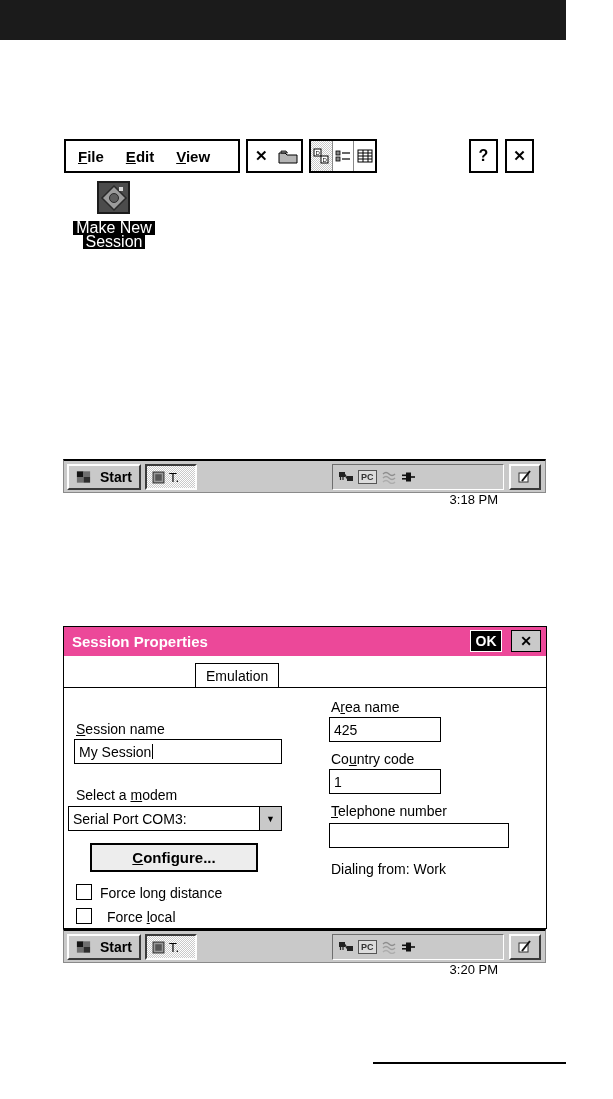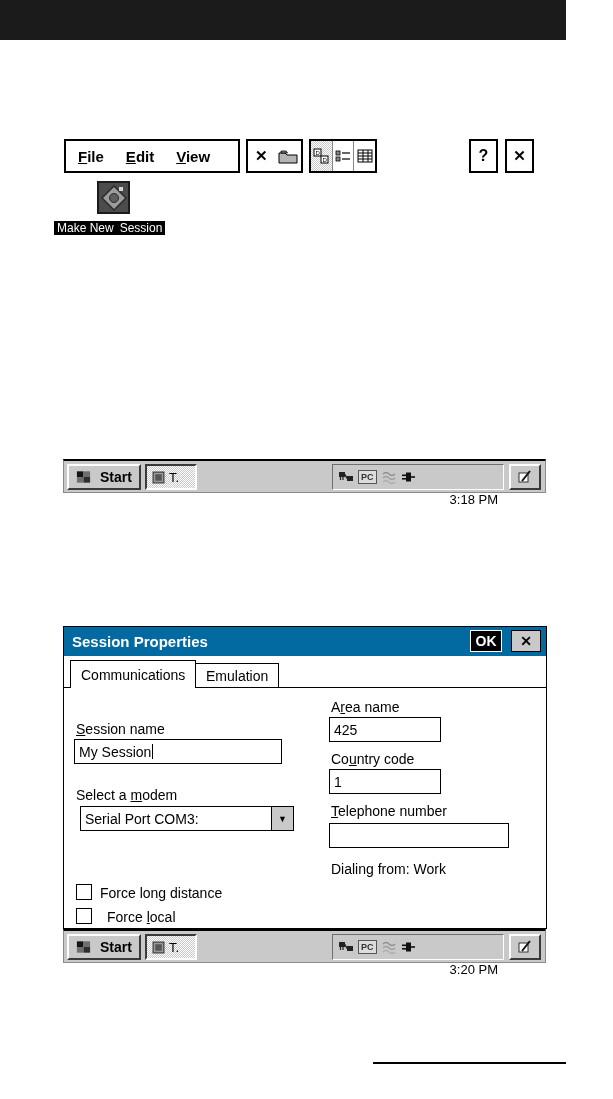--- a/index.html
+++ b/index.html
@@ -13,34 +13,34 @@
   .lbl{font-size:14px;white-space:nowrap;}
   
   .band{background:#1b1b1b;}
   
   .menubar{gap:22px;padding:0 12px;font-weight:bold;font-size:15px;}
   .tbtn{font-weight:bold;font-size:15px;}
   .seg{height:100%;display:flex;align-items:center;justify-content:center;flex:1;}
   .segline{border-left:1px solid #888;}
   .dither{background-image:conic-gradient(#ffffff 25%,#c9c9c9 0 50%,#ffffff 0 75%,#c9c9c9 0);background-size:2px 2px;}
   
-  .iconlabel{display:flex;flex-direction:row;align-items:center;font-size:12px;line-height:14px;color:#fff;}
+  .iconlabel{display:flex;flex-direction:column;align-items:center;font-size:16px;line-height:14px;color:#fff;}
   .iconlabel span{background:#000;padding:0 3px;white-space:nowrap;}
   
   .taskbar{background:#c9c9c9;border:1px solid #8a8a8a;border-top:2px solid #000;}
   .raised{border-style:solid;border-width:2px;border-color:#fdfdfd #3a3a3a #3a3a3a #fdfdfd;background:#c9c9c9;}
   .sunk{border-style:solid;border-width:2px;border-color:#3a3a3a #fdfdfd #fdfdfd #3a3a3a;}
   .startbtn{gap:8px;padding:0 6px;font-weight:bold;font-size:14px;}
   .taskbtn{gap:4px;padding:0 5px;font-size:13px;}
   .tray{border-style:solid;border-width:1px;border-color:#6e6e6e #fff #fff #6e6e6e;background:#c9c9c9;gap:4px;padding:0 5px;font-size:13px;}
   .traytime{margin-left:auto;white-space:nowrap;margin-top:44px;}
   .pccard{background:#dcdcdc;border:1px solid #555;font-size:9px;font-weight:bold;line-height:12px;padding:0 2px;color:#333;}
   
   .dlg{border:1px solid #000;background:#fff;}
-  .titlebar{background:#0369a1;color:#fff;font-weight:bold;font-size:15px;padding-left:8px;}
+  .titlebar{background:#ec4899;color:#fff;font-weight:bold;font-size:15px;padding-left:8px;}
   .okbtn{background:#000;color:#fff;border:1px solid #fff;font-weight:bold;font-size:14px;}
   .xbtn{background:#c9c9c9;border:1px solid #000;font-weight:bold;font-size:14px;}
   .tab{background:#fff;border:1px solid #000;border-bottom:none;padding:0 10px;font-size:14px;display:flex;align-items:center;}
   .bodyline{border-top:1px solid #000;}
   .tbx{background:#fff;border:1px solid #000;font-size:14px;padding:4px 4px;font-family:"Liberation Sans",sans-serif;color:#000;}
   input.tbx{outline:none;}
   .caret{display:inline-block;width:1px;height:15px;background:#000;vertical-align:-2px;margin-left:1px;}
   .combo{background:#fff;border:1px solid #000;display:flex;align-items:stretch;}
   .combo .txt{flex:1;display:flex;align-items:center;padding:0 4px;font-size:14px;white-space:nowrap;overflow:hidden;}
   .combo .drop{width:21px;background:#c9c9c9;border-left:1px solid #000;display:flex;align-items:center;justify-content:center;font-size:9px;}
@@ -175,45 +175,45 @@
     <div class="abs titlebar flex" style="left:0;top:0;right:0;height:29px;">
       <span>Session Properties</span>
     </div>
     <div class="abs okbtn center" style="top:3px;right:44px;width:32px;height:22px;">
       <span>OK</span>
     </div>
     <div class="abs xbtn center" style="top:3px;right:5px;width:30px;height:22px;">
       <span>✕</span>
     </div>
 
-    <div class="abs tab" style="left:6px;top:33px;height:28px;z-index:3;">
-      <span>Communications</span>
-    </div>
     <div class="abs tab" style="left:131px;top:36px;height:25px;z-index:1;">
       <span>Emulation</span>
     </div>
     <div class="abs bodyline" style="left:0;right:0;top:60px;height:0;z-index:2;"></div>
 
     <div class="abs lbl" style="left:12px;top:94px;">
       <span></span><span class="mn">S</span><span>ession name</span>
     </div>
     <div class="abs tbx" style="left:10px;top:112px;width:208px;height:25px;" role="textbox">
       <span>My Session</span><span class="caret"></span>
     </div>
 
     <div class="abs lbl" style="left:12px;top:160px;">
       <span>Select a </span><span class="mn">m</span><span>odem</span>
     </div>
-    <div class="abs combo" style="left:16px;top:179px;width:214px;height:25px;justify-content:center;">
+    <div class="abs combo" style="left:4px;top:179px;width:214px;height:25px;justify-content:center;">
       <span class="txt">Serial Port COM3:</span>
       <span class="drop">
           <span>▼</span>
         </span>
     </div>
 
+    <div class="abs pbtn center" style="left:26px;top:216px;width:168px;height:29px;">
+      <span><span></span><span class="mn">C</span><span>onfigure...</span></span>
+    </div>
 
     <div class="abs cb" style="left:12px;top:257px;"></div>
     <div class="abs lbl" style="left:36px;top:258px;">
       <span>Force lon</span><span class="mn">g</span><span> distance</span>
     </div>
     <div class="abs cb" style="left:12px;top:281px;"></div>
     <div class="abs lbl" style="left:36px;top:282px;margin-left:7px;">
       <span>Force </span><span class="mn">l</span><span>ocal</span>
     </div>
 

